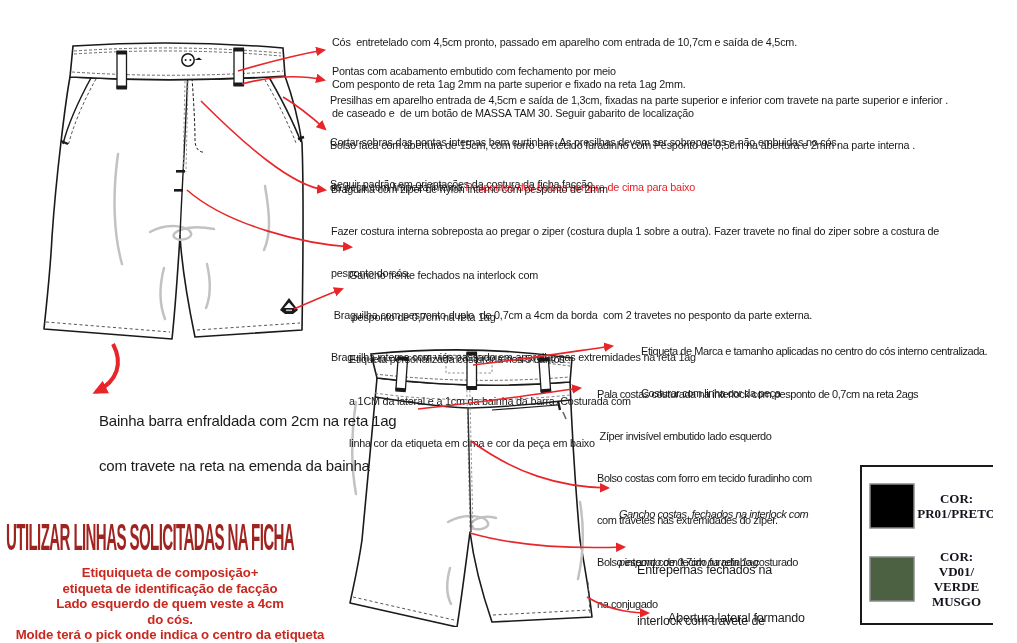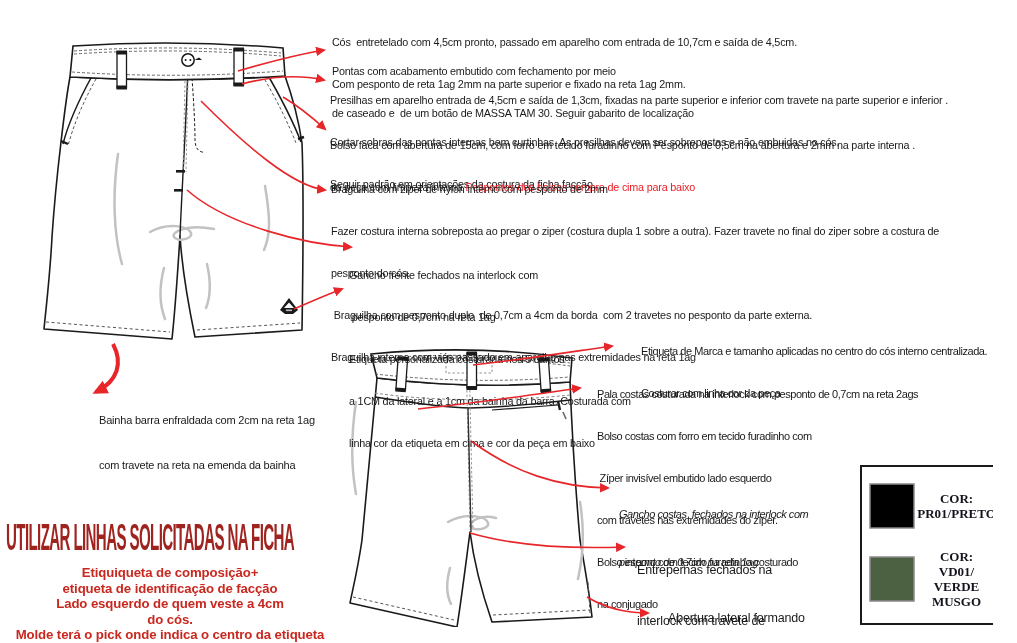--- a/index.html
+++ b/index.html
@@ -5,21 +5,21 @@
   html,body{margin:0;padding:0;background:#fff;}
   .page{position:relative;width:949px;height:643px;background:#fff;overflow:hidden;
         font-family:"Liberation Sans",sans-serif;color:#1a1a1a;padding-left:44px;}
   svg.layer{position:absolute;pointer-events:none;}
   .notes{position:absolute;white-space:pre;}
   .fnotes{font-size:10.8px;line-height:14px;letter-spacing:-0.2px;}
   .bnotes{font-size:11px;line-height:14px;letter-spacing:-0.45px;}
   .bnotes-big{font-size:12.5px;line-height:17px;letter-spacing:-0.2px;}
   .tl{white-space:pre;}
   .red-inline{color:#ed1c24;}
-  .hem-note{font-size:11px;line-height:15px;letter-spacing:-0.2px;}
+  .hem-note{font-size:15px;line-height:15px;letter-spacing:-0.2px;}
   .footer-heading{position:absolute;left:6px;top:520px;font-size:36px;line-height:36px;
         font-weight:700;color:#9f2420;letter-spacing:-1.5px;white-space:pre;
         transform:scaleX(0.42);transform-origin:0 0;}
   .footer-lines{position:absolute;left:0;top:565px;width:340px;text-align:center;
         font-size:13.2px;line-height:15.5px;font-weight:700;color:#c9281f;letter-spacing:-0.1px;}
   .color-box{position:absolute;left:848px;top:465px;width:146px;height:160px;
         border:2px solid #1a1a1a;background:#fff;box-sizing:border-box;margin-left:12px;}
   .swatch-row{display:flex;align-items:center;margin:16px 6px 0 7px;}
   .swatch-row svg{flex:0 0 auto;}
   .swatch-label{flex:1;text-align:center;font-family:"Liberation Serif",serif;
@@ -214,22 +214,22 @@
     <div class="tl">Bainha barra enfraldada com 2cm na reta 1ag</div>
     <div class="tl">com travete na reta na emenda da bainha</div>
   </div>
 
   <div class="notes bnotes" style="left:619px;top:316px;margin-left:22px;">
     <div class="tl">Etiqueta de Marca e tamanho aplicadas no centro do cós interno centralizada.</div>
     <div class="tl">Costurar com linha cor da peça</div>
   </div>
   <div class="notes bnotes" style="left:597px;top:359px;">
     <div class="tl">Pala costas costurada na interlock com pesponto de 0,7cm na reta 2ags</div>
+    <div class="tl"> Zíper invisível embutido lado esquerdo</div>
     <div class="tl">Bolso costas com forro em tecido furadinho com</div>
-    <div class="tl"> Zíper invisível embutido lado esquerdo</div>
     <div class="tl">com travetes nas extremidades do zíper.</div>
     <div class="tl">Bolso interno com tecido furadinho costurado</div>
     <div class="tl">na conjugado</div>
   </div>
   <div class="notes bnotes" style="left:619px;top:474px;line-height:16px;font-style:italic;">
     <div class="tl">Gancho costas  fechados na interlock com</div>
     <div class="tl">pesponto de 0,7cm na reta 1ag</div>
   </div>
   <div class="notes bnotes-big" style="left:637px;top:528px;">
     <div class="tl">Entrepernas fechados na</div>

